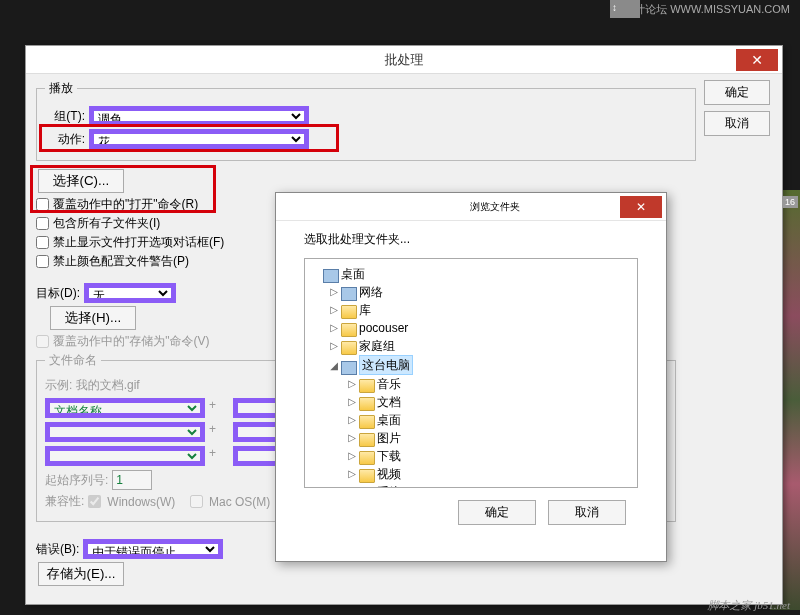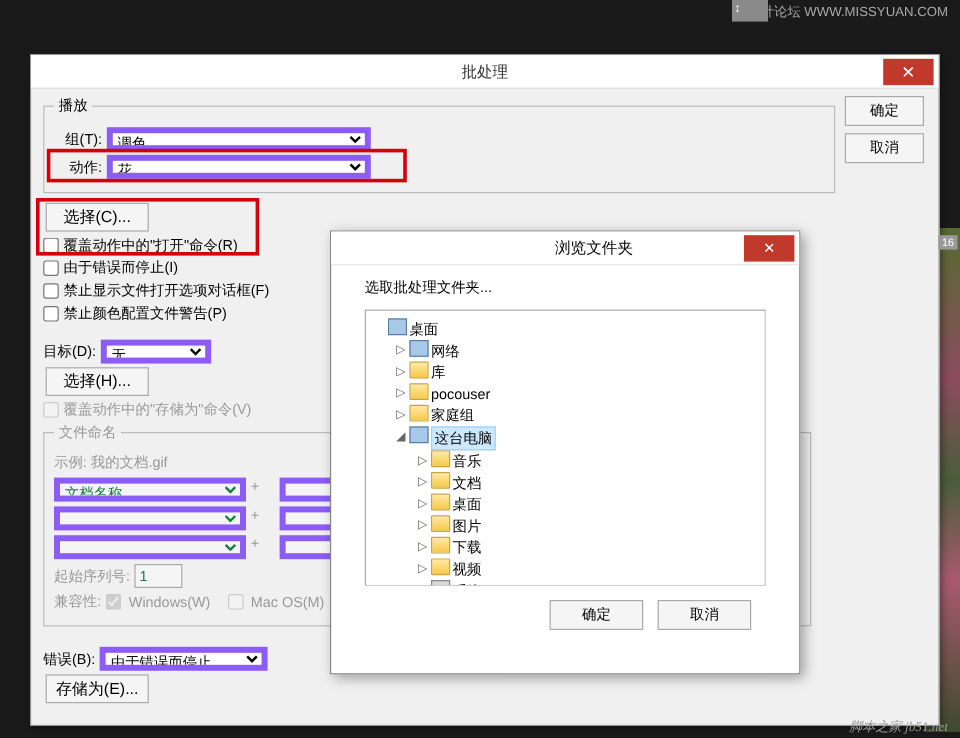--- a/index.html
+++ b/index.html
@@ -28,28 +28,28 @@
   input[type=checkbox] { margin-right: 2px; }
   .chk { display: flex; align-items: center; gap: 2px; margin: 2px 0; }
   .highlight-box { position: absolute; border: 3px solid #d4000a; pointer-events: none; }
   .name-grid { display: grid; grid-template-columns: 160px 20px 160px 20px; gap: 4px 4px; margin: 4px 0; }
   .name-grid select { width: 100%; }
   .disabled { color: #999; }
   .disabled input, .disabled select { background: #f5f5f5; color: #15803d; }
 
   .browse-dialog { position: absolute; top: 192px; left: 275px; width: 392px; height: 370px; background: #fff; border: 1px solid #888; box-shadow: 3px 3px 10px rgba(0,0,0,.35); z-index: 100; }
   .browse-title { height: 28px; background: #fff; border-bottom: 1px solid #e5e5e5; display: flex; align-items: center; position: relative; }
-  .browse-title .title { flex: 1; text-align: center; font-size: 13px; padding-left: 48px; }
+  .browse-title .title { flex: 1; text-align: center; font-size: 10px; padding-left: 48px; }
   .browse-title .close { width: 42px; height: 22px; background: #c0392b; color: #fff; display: flex; align-items: center; justify-content: center; position: absolute; right: 4px; top: 3px; }
   .browse-body { padding: 10px 28px; }
   .prompt { margin-bottom: 10px; }
   .tree-box { border: 1px solid #aaa; height: 230px; overflow: auto; padding: 6px 4px; background: #fff; }
   .tree ul { list-style: none; padding-left: 18px; }
   .tree > ul { padding-left: 2px; }
-  .tree li { line-height: 18px; white-space: nowrap; display: flex; align-items: flex-start; gap: 2px; }
+  .tree li { line-height: 18px; white-space: nowrap; display: flex; align-items: flex-end; gap: 2px; }
   .tree li > ul { width: 100%; }
   .tree .exp { width: 10px; display: inline-block; text-align: center; color: #666; font-size: 10px; cursor: pointer; }
   .tree .ico { width: 16px; height: 14px; display: inline-flex; align-items: center; justify-content: center; font-size: 11px; }
   .tree .sel { background: #cce8ff; border: 1px solid #99d1ff; padding: 0 2px; font-family: Liberation Serif, serif; }
   .browse-btns { display: flex; justify-content: flex-end; gap: 12px; margin-top: 12px; padding-right: 12px; }
   .folder-ico { width:14px; height:11px; background: linear-gradient(#ffe9a6,#f7c948); border:1px solid #caa53d; display:inline-block; border-radius:1px; }
   .pc-ico { width:14px; height:11px; background:#a8c8e8; border:1px solid #5a7ea8; display:inline-block; }
   .drive-ico { width:14px; height:10px; background:#d8d8d8; border:1px solid #888; display:inline-block; }
 </style>
 </head>
@@ -88,41 +88,41 @@
       <div class="highlight-box" style="left:-6px; top:-4px; width:186px; height:48px;"></div>
       <div class="row">
         <button class="btn btn-wide" style="margin-left:2px">选择(C)...</button>
       </div>
       <div class="chk">
           <input type="checkbox" style="">
           <span>覆盖动作中的"打开"命令(R)</span>
         </div>
       <div class="chk">
           <input type="checkbox" style="">
-          <span>由于错误而停止(I)</span>
+          <span>包含所有子文件夹(I)</span>
         </div>
       <div class="chk">
           <input type="checkbox" style="">
           <span>禁止显示文件打开选项对话框(F)</span>
         </div>
       <div class="chk">
           <input type="checkbox" style="">
           <span>禁止颜色配置文件警告(P)</span>
         </div>
     </div>
 
     <div style="height:8px"></div>
 
     <div class="row">
       <span class="label">目标(D):</span>
       <select style="width:92px"><option>无</option></select>
     </div>
     <div class="disabled">
       <div class="row">
-          <button class="btn btn-wide" style="margin-left:2px">选择(H)...</button>
+          <button class="btn btn-wide" style="margin-left:14px">选择(H)...</button>
         </div>
       <div class="chk">
           <input type="checkbox" disabled="" style="">
           <span>覆盖动作中的"存储为"命令(V)</span>
         </div>
       <fieldset style="width:640px">
         <legend>文件命名</legend>
         <div style="color:#999; margin:2px 0 4px;">示例: 我的文档.gif</div>
         <div class="name-grid">
           <select><option>文档名称</option></select>

